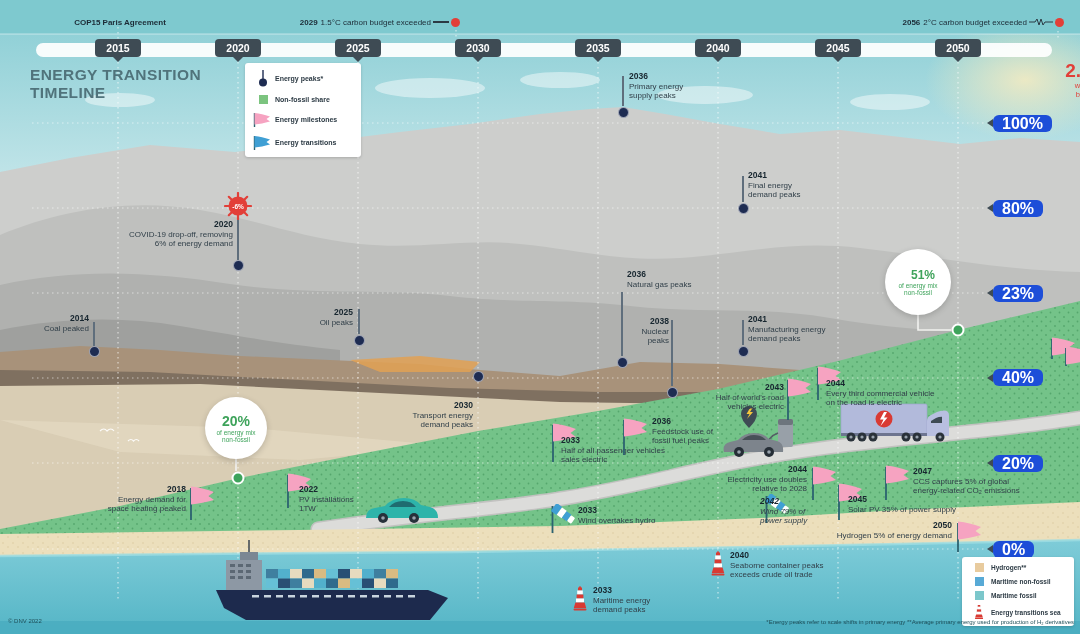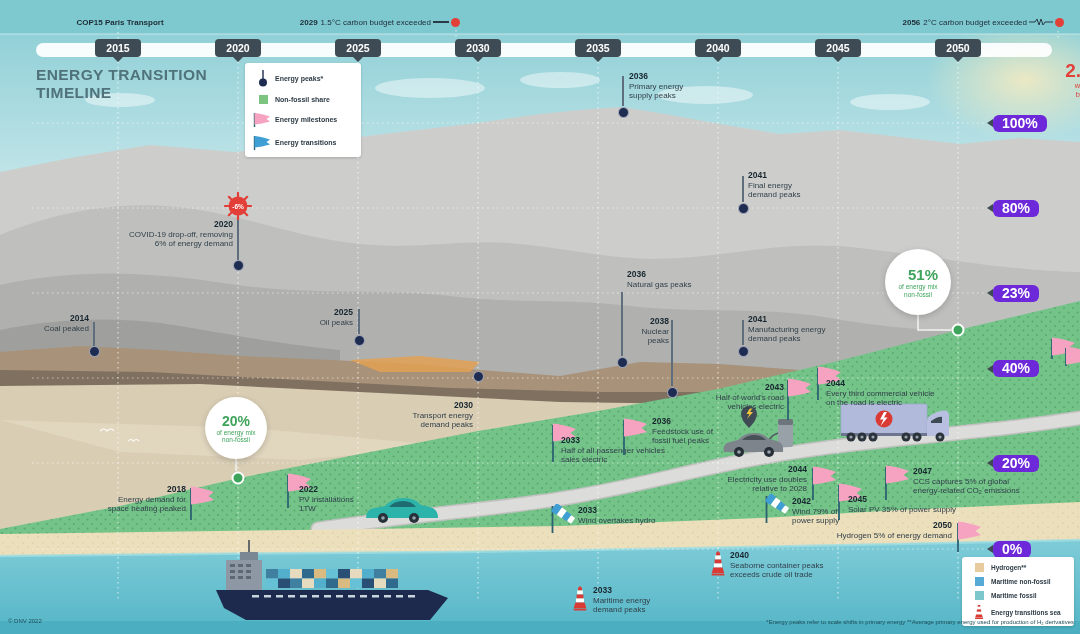--- a/index.html
+++ b/index.html
@@ -15,21 +15,21 @@
   .conn{display:inline-block;width:16px;height:1.2px;background:#2b3a44;margin:0 2px;}
   .reddot{display:inline-block;width:9px;height:9px;border-radius:50%;background:#e23f38;}
   
   .ybadge{position:absolute;top:39px;height:18px;line-height:18px;width:46px;text-align:center;
           background:#3e4b54;color:#fff;font-weight:700;font-size:10.5px;border-radius:4px;
           transform:translateX(-50%);}
   .ybadge::after{content:'';position:absolute;left:50%;bottom:-5px;transform:translateX(-50%);
           border:5px solid transparent;border-top:5px solid #3e4b54;border-bottom:0;}
   
   .pbadge{position:absolute;left:993px;height:17px;line-height:17px;padding:0 9px;border-radius:6px;
-          background:#6d28d9;color:#fff;font-weight:700;font-size:14px;}
+          background:#1d4ed8;color:#fff;font-weight:700;font-size:16px;}
   .pbadge::before{content:'';position:absolute;left:-6px;top:4.5px;
           border:4px solid transparent;border-right:6px solid #3e4b54;border-left:0;}
   
   .title{font-size:15.5px;font-weight:700;color:#50737b;letter-spacing:.4px;}
   .subtitle{margin-top:4px;font-size:7.6px;line-height:9.6px;color:#3c4a50;}
   
   .legendbox{position:absolute;background:#fff;border-radius:3px;box-shadow:0 1px 3px rgba(0,0,0,.18);}
   .lrow{display:flex;align-items:center;}
   .lrow .ic{width:24px;display:flex;justify-content:center;align-items:center;}
   .lrow .lt{font-size:7px;font-weight:700;color:#2c3a44;white-space:nowrap;}
@@ -267,21 +267,21 @@
           <rect x="384" y="595" width="7" height="2.5"></rect>
       <rect x="396" y="595" width="7" height="2.5"></rect>
           <rect x="408" y="595" width="7" height="2.5"></rect>
     </g>
   </g>
 </svg>
 
 <div id="overlay">
 
   <div class="topnote" style="left:120px;transform:translateX(-50%);font-weight:700;">
-        <span>COP15 Paris Transport</span>
+        <span>COP15 Paris Agreement</span>
       </div>
 
   <div class="topnote" style="right:620px;align-items:center;">
     <b>2029</b>
         <span>1.5°C carbon budget exceeded</span>
     <span class="conn"></span>
     <span class="reddot"></span>
   </div>
 
   <div class="topnote" style="right:16px;">
@@ -297,21 +297,21 @@
         <div class="ybadge" style="left: 118px;">2015</div>
         <div class="ybadge" style="left: 238px;">2020</div>
         <div class="ybadge" style="left: 358px;">2025</div>
         <div class="ybadge" style="left: 478px;">2030</div>
         <div class="ybadge" style="left: 598px;">2035</div>
         <div class="ybadge" style="left: 718px;">2040</div>
         <div class="ybadge" style="left: 838px;">2045</div>
         <div class="ybadge" style="left: 958px;">2050</div>
       </div>
 
-  <div class="abs" style="left:36px;top:66px;width:230px;">
+  <div class="abs" style="left:30px;top:66px;width:230px;">
     <div class="title">ENERGY TRANSITION TIMELINE</div>
   </div>
 
   <div class="legendbox" style="left:245px;top:63px;width:104px;padding:7px 6px;display:flex;flex-direction:column;gap:8px;">
     <div class="lrow">
       <span class="ic">
         <svg width="10" height="17">
               <line x1="5" y1="0" x2="5" y2="9" stroke="#1e2c52" stroke-width="1.4"></line>
               <circle cx="5" cy="12.5" r="4" fill="#1e2c52"></circle>
             </svg>
@@ -347,32 +347,32 @@
   <div class="warm" style="left:1089px;top:60px;transform:translateX(-50%);">
     <div class="big">2.2°C</div>
     <div class="sm">warming</div>
     <div class="sm">by 2100</div>
   </div>
 
   <div id="pctbadges">
         <div class="pbadge" style="top: 114.5px;">100%</div>
         <div class="pbadge" style="top: 199.5px;">80%</div>
         <div class="pbadge" style="top: 284.5px;">23%</div>
-        <div class="pbadge" style="top: 360px;">40%</div>
+        <div class="pbadge" style="top: 369px;">40%</div>
         <div class="pbadge" style="top: 454.5px;">20%</div>
         <div class="pbadge" style="top: 540.5px;">0%</div>
       </div>
 
   <div class="callout" style="left:205px;top:397px;width:62px;height:62px;">
     <div class="big" style="font-size:14px;">20%</div>
     <div class="sm">of energy mix</div>
     <div class="sm">non-fossil</div>
   </div>
   <div class="callout" style="left:885px;top:249px;width:66px;height:66px;">
-    <div class="big" style="font-size:15px;margin-left:10px;">51%</div>
+    <div class="big" style="font-size:12px;margin-left:10px;">51%</div>
     <div class="sm">of energy mix</div>
     <div class="sm">non-fossil</div>
   </div>
 
   <div id="markers">
         <div class="stem" style="left: 93.25px; top: 322px; height: 24px;"></div>
         <div class="dot" style="left: 88.5px; top: 345.5px;"></div>
         <div class="lbl r" style="top: 314px; right: 991px;">
           <div class="yr">2014</div>
           <div>Coal peaked</div>
@@ -541,21 +541,21 @@
         </div>
         <div class="icon" style="left: 763.5px; top: 494px;"><svg width="36" height="29" viewBox="0 0 36 29">
             <line x1="2.5" y1="2" x2="2.5" y2="29" stroke="#2c6270" stroke-width="1.8"></line>
             <g transform="translate(4,2.5) rotate(36)">
               <rect x="0" y="-4.5" width="7" height="10" rx="1" fill="#3f9fd4"></rect>
               <rect x="7" y="-4" width="6" height="9" fill="#fff"></rect>
               <rect x="13" y="-3.5" width="6" height="8" fill="#3f9fd4"></rect>
               <rect x="19" y="-3" width="5" height="7" rx="1" fill="#fff"></rect>
             </g>
           </svg></div>
-        <div class="lbl" style="top: 497px; left: 792px;">
+        <div class="lbl" style="top: 497px; left: 760px; font-style: italic;">
           <div class="yr">2042</div>
           <div>Wind 79% of</div>
           <div>power supply</div>
         </div>
         <div class="icon" style="left: 710px; top: 551px;"><svg width="16" height="27" viewBox="0 0 16 27">
             <circle cx="8" cy="1.2" r="1" fill="#d93a33"></circle>
             <rect x="6" y="1.5" width="4" height="3" fill="#d93a33"></rect>
             <rect x="5.2" y="4.5" width="5.6" height="4" fill="#fff"></rect>
             <rect x="4.6" y="8.5" width="6.8" height="4" fill="#d93a33"></rect>
             <rect x="4" y="12.5" width="8" height="4" fill="#fff"></rect>

